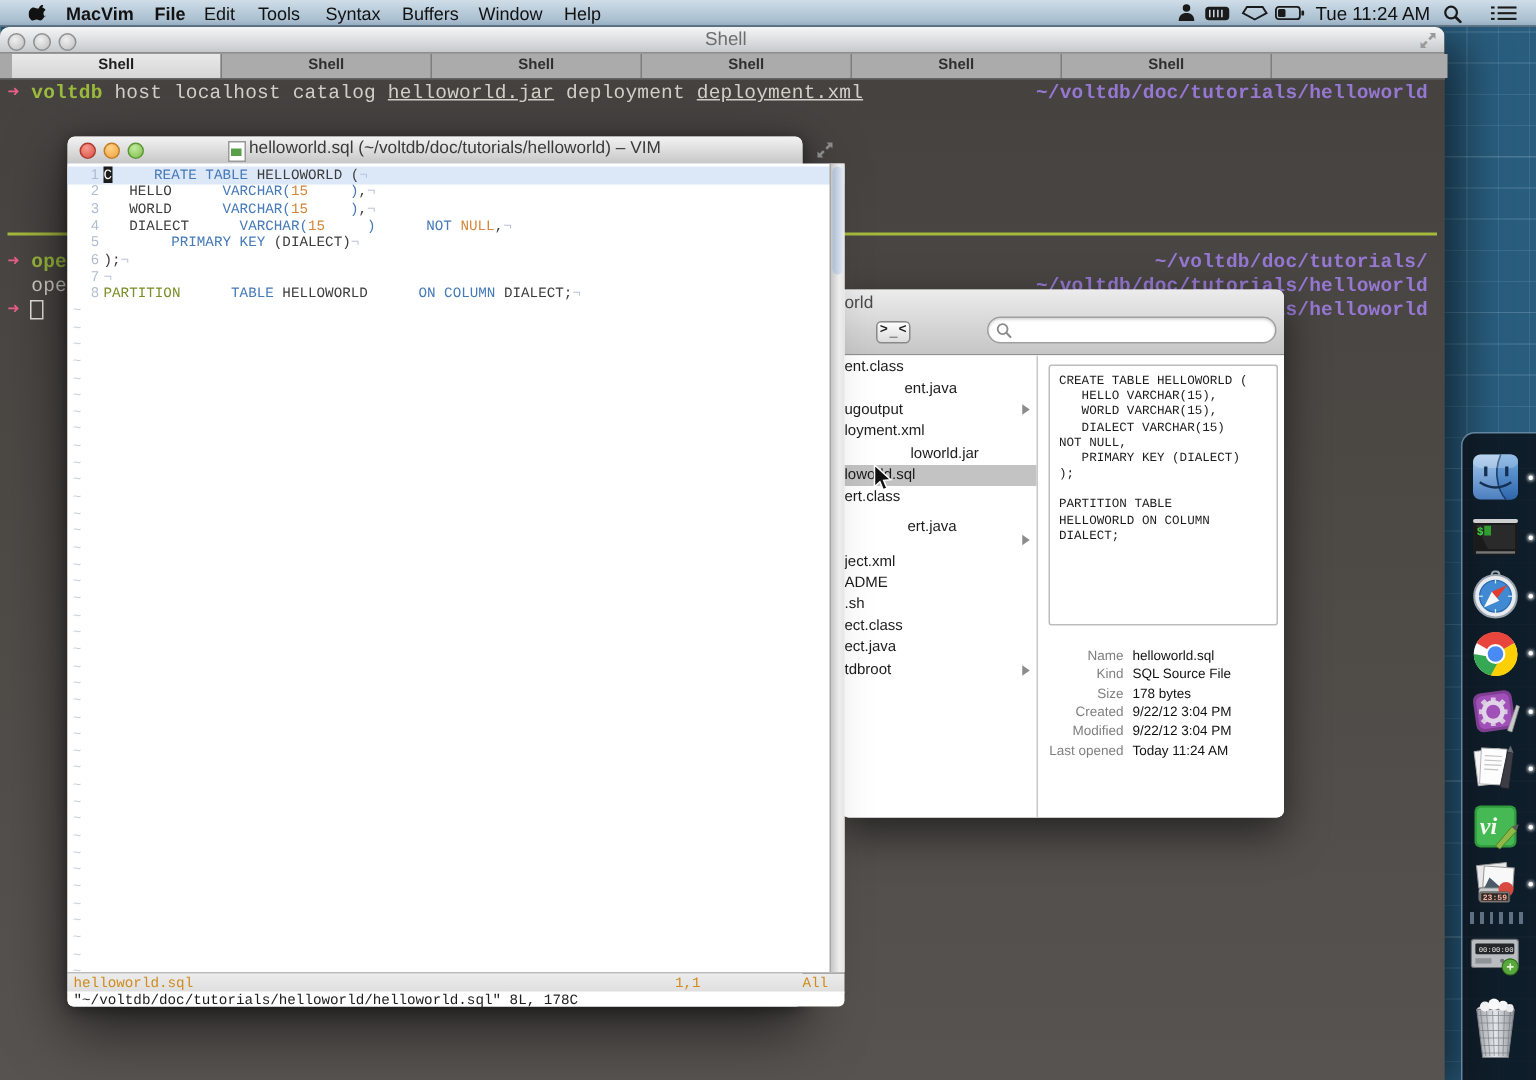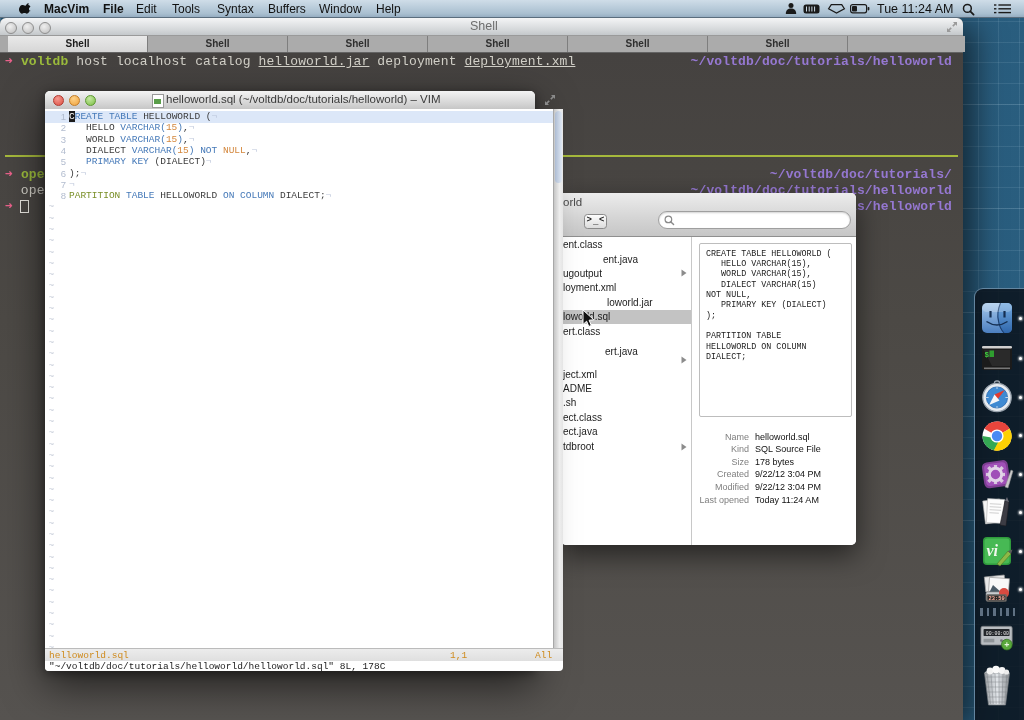--- a/index.html
+++ b/index.html
@@ -43,21 +43,21 @@
   #tmux{position:absolute;left:0;top:674px;width:963px;height:17px;background:#201f1e;}
   
   #vim{left:45px;top:91px;width:490px;height:580px;z-index:20;
     border-radius:5px 5px 4px 4px;background:#fff;
     box-shadow:0 14px 40px rgba(0,0,0,0.6), 0 2px 10px rgba(0,0,0,0.4);}
   #vimtitle{position:absolute;left:0;top:0;width:100%;height:18px;
     background:linear-gradient(#f3f3f3,#d2d2d2 75%,#c6c6c6);
     border-radius:5px 5px 0 0;border-bottom:1px solid #8e8e8e;}
   .vline{position:absolute;font-size:9.5px;line-height:11.3px;white-space:pre;color:#3c3c3c;}
   .lnum{position:absolute;width:19px;text-align:right;font-size:9.5px;line-height:11.3px;color:#b2bccf;}
-  .kw{color:#4579b8;}
+  .kw{color:#4579b8;padding-left:28px;}
   .idf{color:#3c3c3c;}
   .num{color:#d4873c;}
   .st{color:#7a8f28;margin-top:14px;}
   .nl{color:#bcc6da;}
   
   #finder{left:561px;top:193px;width:295px;height:352px;z-index:10;
     background:#fff;border-radius:0 5px 5px 5px;
     box-shadow:0 10px 28px rgba(0,0,0,0.55);}
   #findertop{position:absolute;left:0;top:0;width:100%;height:43px;
     background:linear-gradient(#ececec,#d4d4d4 60%,#c6c6c6);

